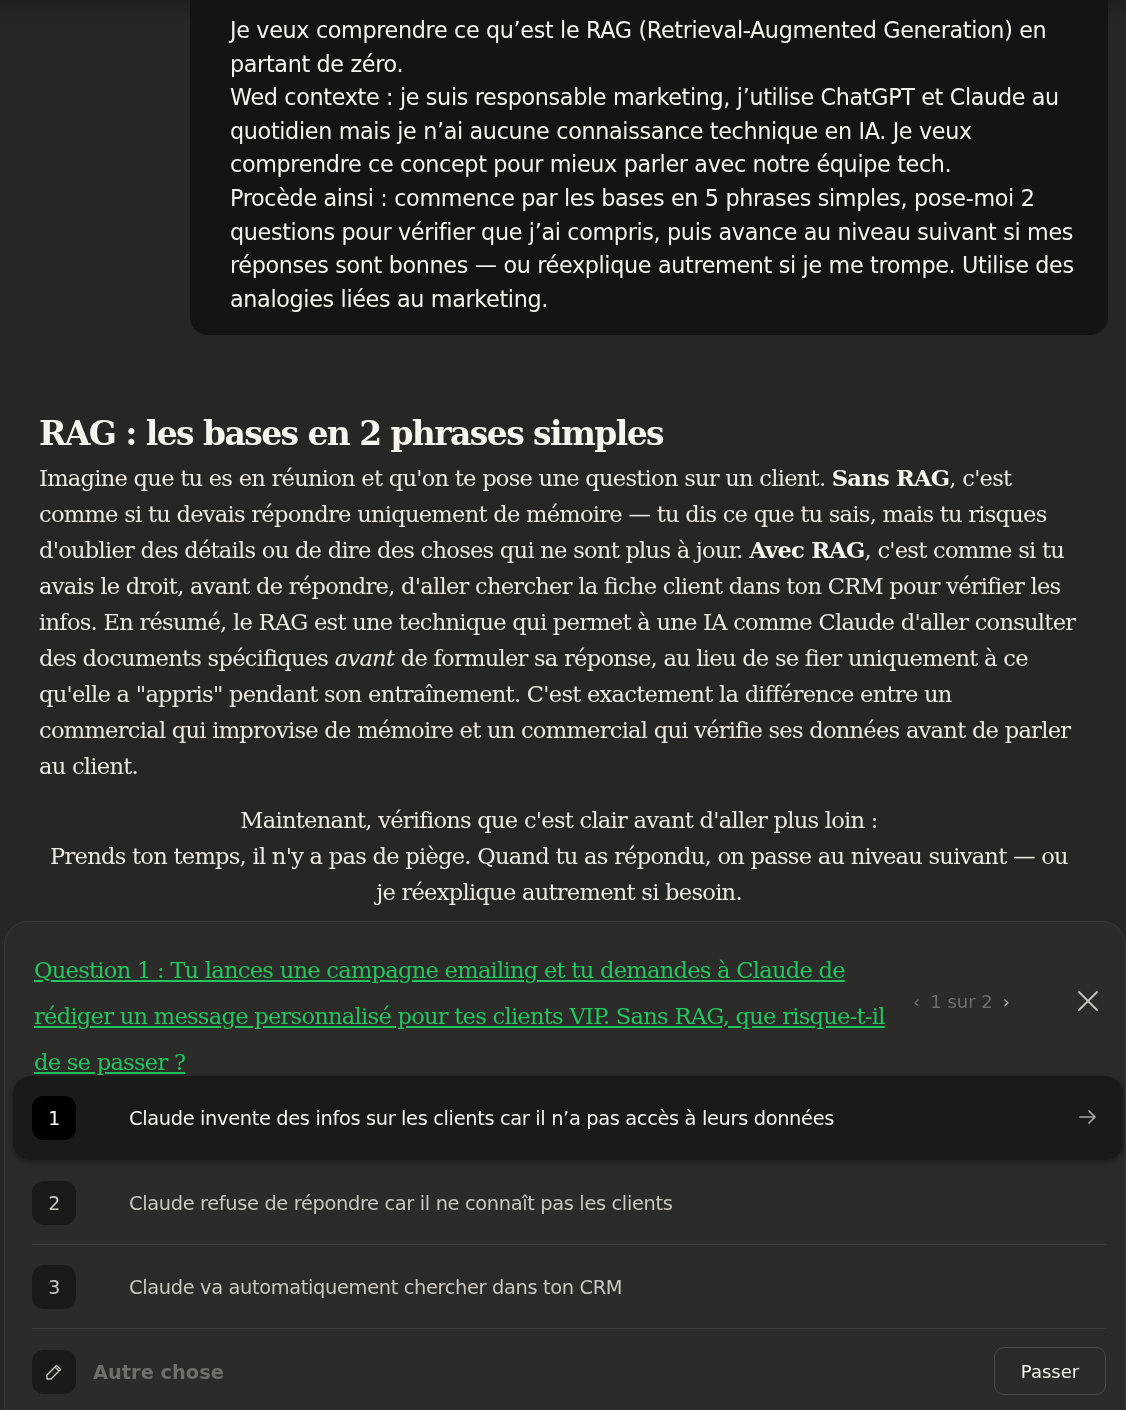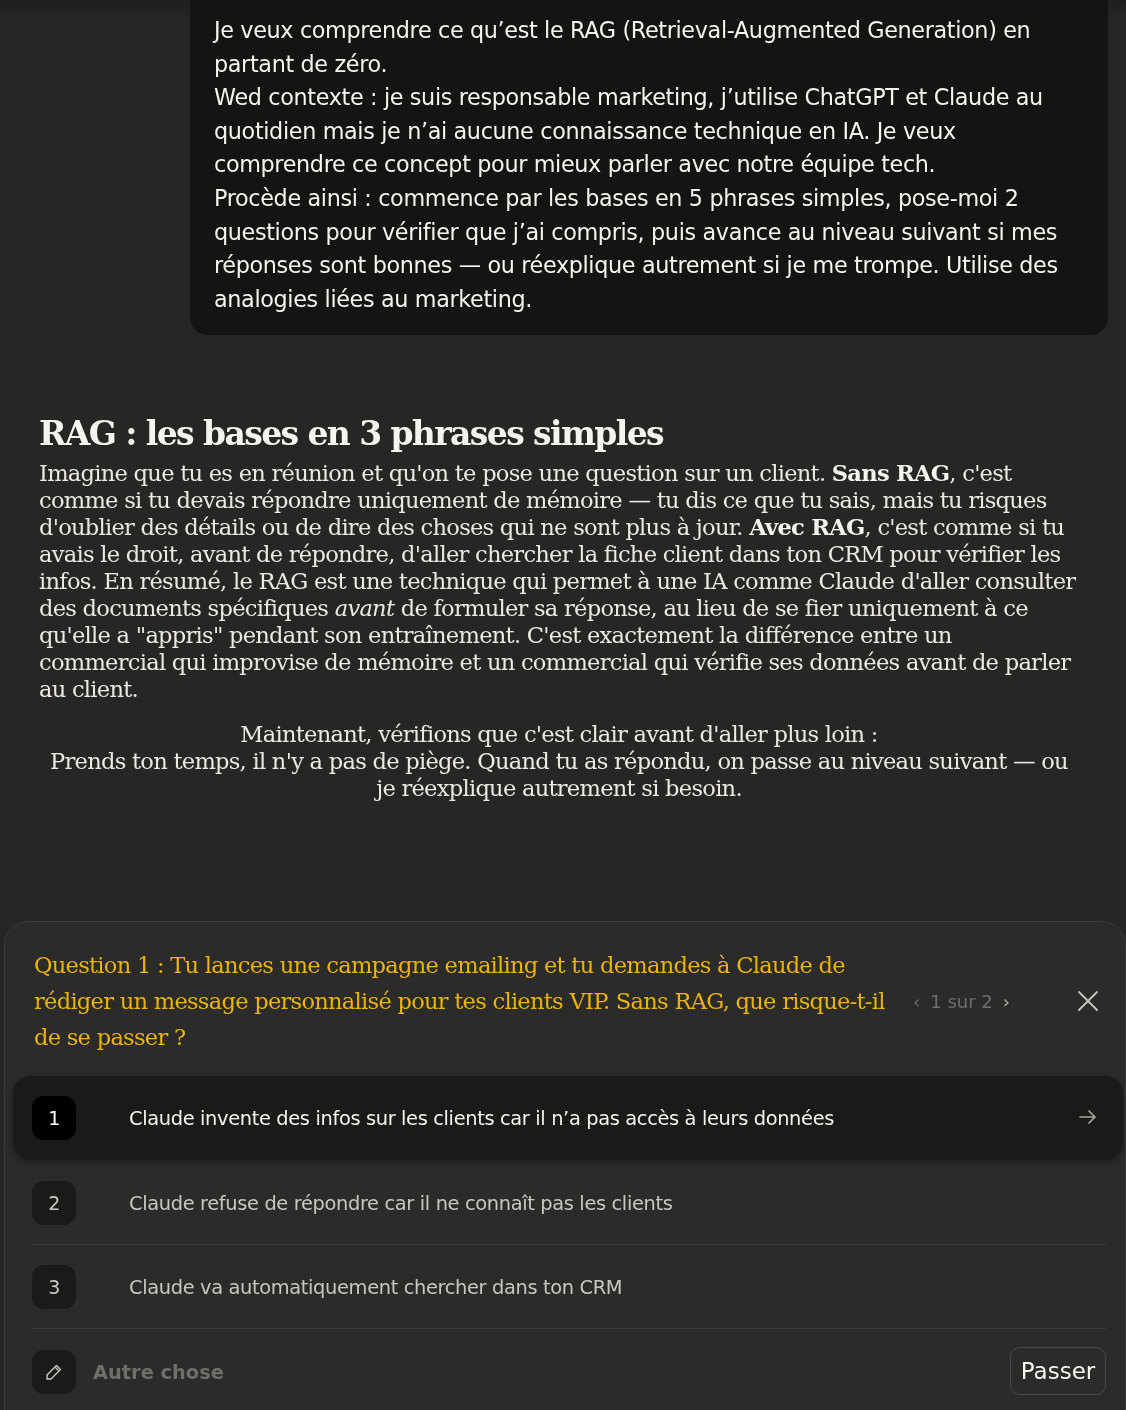--- a/index.html
+++ b/index.html
@@ -11,59 +11,60 @@
     body { position: relative; }
     .topfade {
       position: absolute; left: 0; top: 0; width: 1126px; height: 20px;
       background: linear-gradient(#1f1f1f, #262624);
       z-index: 1;
     }
     .user-bubble {
       position: absolute; left: 190px; top: 0px; width: 918px; height: 335px;
       background: #141413;
       border-radius: 0 0 18px 18px;
-      padding: 14px 24px 0 24px;
+      padding: 14px 24px 0 40px;
       font-family: "DejaVu Sans", sans-serif;
       font-size: 22.3px;
       line-height: 33.6px;
       color: #f5f4ee;
       letter-spacing: -0.35px;
       z-index: 2;
     }
     .user-bubble p { white-space: normal; }
     .assistant {
       position: absolute; left: 39px; top: 410px; width: 1040px;
       font-family: "DejaVu Serif", serif;
       color: #ebe9e2;
     }
     .assistant h2 {
       font-size: 33px; font-weight: bold; line-height: 48px;
       letter-spacing: -1.6px;
       color: #f5f4ee;
       margin-bottom: 2px;
     }
     .assistant p {
-      font-size: 22.6px; line-height: 27px; letter-spacing: -0.75px;
+      font-size: 22.6px; line-height: 36px; letter-spacing: -0.75px;
     }
     .assistant p + p { margin-top: 18px; text-align: center; }
     .assistant b { font-weight: bold; color: #f5f4ee; }
     .assistant i { font-style: italic; }
 
     .quiz {
       position: absolute; left: 4px; top: 921px; width: 1122px; height: 500px;
       background: #2b2b29;
       border: 1px solid #393937;
       border-radius: 24px 24px 0 0;
       z-index: 3;
     }
     .quiz-question {
       position: absolute; left: 29px; top: 25px; width: 870px;
       font-family: "DejaVu Serif", serif;
-      font-size: 22.6px; line-height: 36px; letter-spacing: -0.75px;
-      color: #eab308;
+      font-size: 22.6px; line-height: 46px; letter-spacing: -0.75px;
+      color: #22c55e;
+      text-decoration: underline;
     }
     .pager {
       position: absolute; left: 908px; top: 64px; height: 30px;
       display: flex; align-items: center; gap: 10px;
       font-family: "DejaVu Sans", sans-serif;
       font-size: 18px; color: #6f6e6a;
     }
     .pager .chev { font-size: 18px; color: #6f6e6a; cursor: pointer; }
     .pager .chev.next { color: #b0aea7; }
     .close-btn {
@@ -107,40 +108,40 @@
       border-radius: 12px; background: #1a1a19;
       display: flex; align-items: center; justify-content: center;
     }
     .other-input {
       background: transparent; border: none; outline: none;
       font-family: "DejaVu Sans", sans-serif;
       font-size: 19.4px; color: #f0eee6; width: 800px; font-weight: bold;
     }
     .other-input::placeholder { color: #6f6e6a; }
     .skip-btn {
-      position: absolute; right: 17px; top: 17px; width: 96px; height: 48px;
+      position: absolute; right: 17px; top: 17px; width: 112px; height: 48px;
       border: 1px solid #4a4a47; border-radius: 10px;
       background: transparent;
-      font-family: "DejaVu Sans", sans-serif; font-size: 23px;
+      font-family: "DejaVu Sans", sans-serif; font-size: 18px;
       color: #f5f4ee; cursor: pointer;
     }
   </style>
 </head>
 <body>
 
 <div class="topfade"></div>
 
 <div class="user-bubble">
   <p>Je veux comprendre ce qu’est le RAG (Retrieval-Augmented Generation) en partant de zéro.</p>
   <p>Wed contexte : je suis responsable marketing, j’utilise ChatGPT et Claude au quotidien mais je n’ai aucune connaissance technique en IA. Je veux comprendre ce concept pour mieux parler avec notre équipe tech.</p>
   <p>Procède ainsi : commence par les bases en 5 phrases simples, pose-moi 2 questions pour vérifier que j’ai compris, puis avance au niveau suivant si mes réponses sont bonnes — ou réexplique autrement si je me trompe. Utilise des analogies liées au marketing.</p>
 </div>
 
 <div class="assistant">
-  <h2>RAG : les bases en 3 phrases simples</h2>
+  <h2>RAG : les bases en 2 phrases simples</h2>
   <p><span>Imagine que tu es en réunion et qu'on te pose une question sur un client. </span><b>Sans RAG</b><span>, c'est comme si tu devais répondre uniquement de mémoire — tu dis ce que tu sais, mais tu risques d'oublier des détails ou de dire des choses qui ne sont plus à jour. </span><b>Avec RAG</b><span>, c'est comme si tu avais le droit, avant de répondre, d'aller chercher la fiche client dans ton CRM pour vérifier les infos. En résumé, le RAG est une technique qui permet à une IA comme Claude d'aller consulter des documents spécifiques </span><i>avant</i><span> de formuler sa réponse, au lieu de se fier uniquement à ce qu'elle a "appris" pendant son entraînement. C'est exactement la différence entre un commercial qui improvise de mémoire et un commercial qui vérifie ses données avant de parler au client.</span></p>
   <p><span>Maintenant, vérifions que c'est clair avant d'aller plus loin :</span><br><span>Prends ton temps, il n'y a pas de piège. Quand tu as répondu, on passe au niveau suivant — ou je réexplique autrement si besoin.</span></p>
 </div>
 
 <div class="quiz">
   <div class="quiz-question">Question 1 : Tu lances une campagne emailing et tu demandes à Claude de rédiger un message personnalisé pour tes clients VIP. Sans RAG, que risque-t-il de se passer ?</div>
 
   <div class="pager">
     <span class="chev">‹</span>
     <span>1 sur 2</span>

